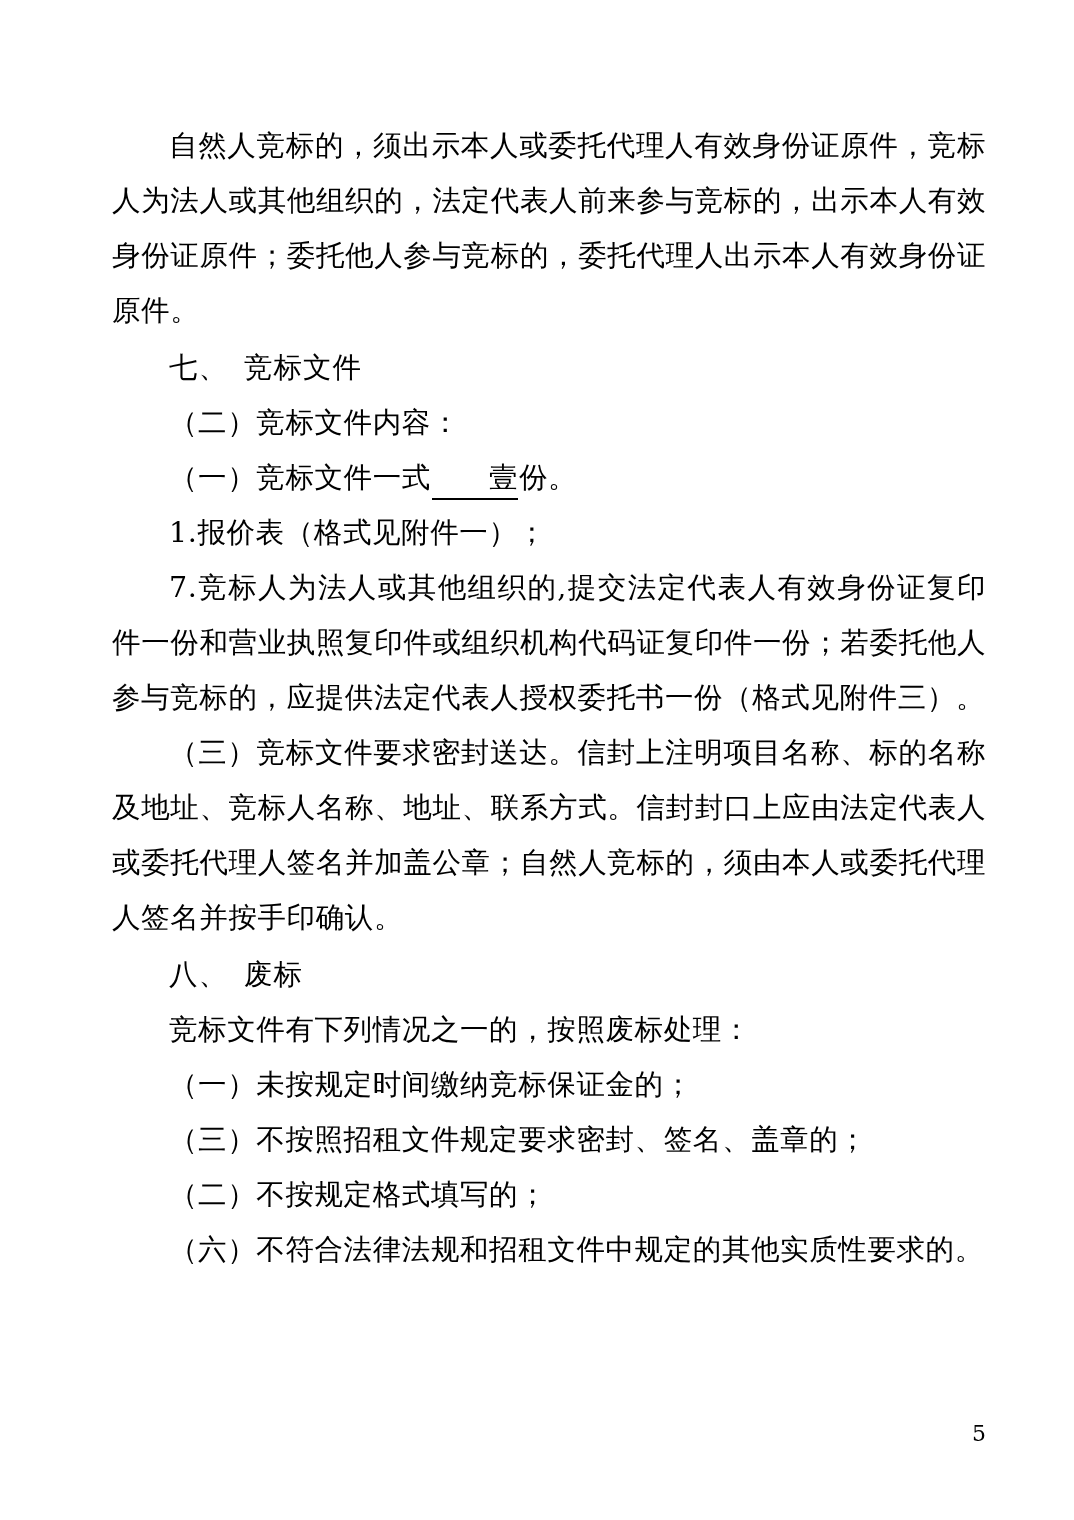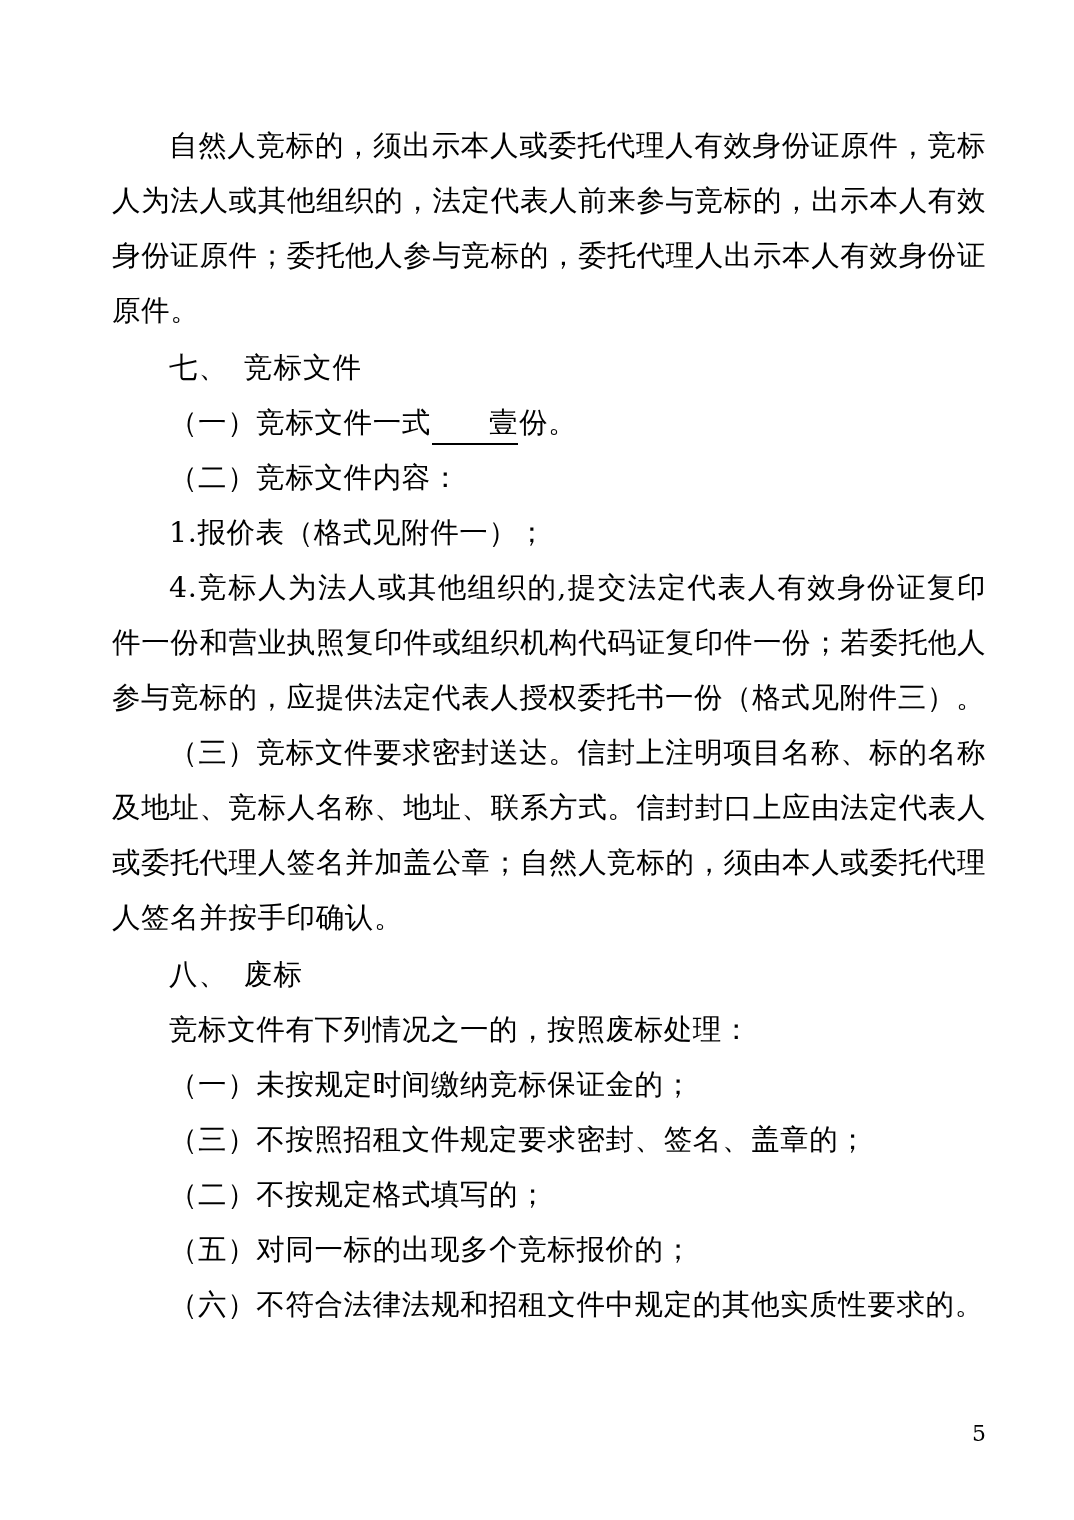--- a/index.html
+++ b/index.html
@@ -68,45 +68,44 @@
 
 <div class="page">
   <div class="doc-body">
 
     <p class="para">自然人竞标的，须出示本人或委托代理人有效身份证原件，竞标人为法人或其他组织的，法定代表人前来参与竞标的，出示本人有效身份证原件；委托他人参与竞标的，委托代理人出示本人有效身份证原件。</p>
 
     <p class="heading">
       <span>七、</span><span class="gap"></span><span>竞标文件</span>
     </p>
 
+    <p class="para">（二）竞标文件内容：</p>
+
     <p class="para">
       <span>（一）竞标文件一式</span><span class="blank-fill">壹</span><span>份。</span>
     </p>
 
-    <p class="para">（二）竞标文件内容：</p>
-
     <p class="para">1.报价表（格式见附件一）；</p>
 
-    <p class="para">4.竞标人为法人或其他组织的,提交法定代表人有效身份证复印件一份和营业执照复印件或组织机构代码证复印件一份；若委托他人参与竞标的，应提供法定代表人授权委托书一份（格式见附件三）。</p>
+    <p class="para">7.竞标人为法人或其他组织的,提交法定代表人有效身份证复印件一份和营业执照复印件或组织机构代码证复印件一份；若委托他人参与竞标的，应提供法定代表人授权委托书一份（格式见附件三）。</p>
 
     <p class="para">（三）竞标文件要求密封送达。信封上注明项目名称、标的名称及地址、竞标人名称、地址、联系方式。信封封口上应由法定代表人或委托代理人签名并加盖公章；自然人竞标的，须由本人或委托代理人签名并按手印确认。</p>
 
     <p class="heading">
       <span>八、</span><span class="gap"></span><span>废标</span>
     </p>
 
     <p class="para">竞标文件有下列情况之一的，按照废标处理：</p>
 
     <p class="para">（一）未按规定时间缴纳竞标保证金的；</p>
 
     <p class="para">（三）不按照招租文件规定要求密封、签名、盖章的；</p>
 
     <p class="para">（二）不按规定格式填写的；</p>
 
 
-    <p class="para">（五）对同一标的出现多个竞标报价的；</p>
 
     <p class="para">（六）不符合法律法规和招租文件中规定的其他实质性要求的。</p>
 
   </div>
 
   <div class="page-number">5</div>
 </div>
 
 </body></html>

